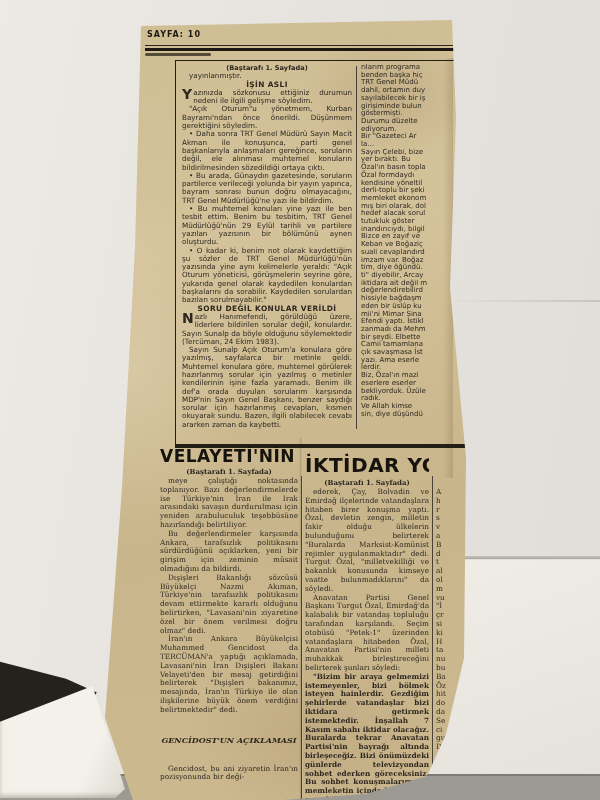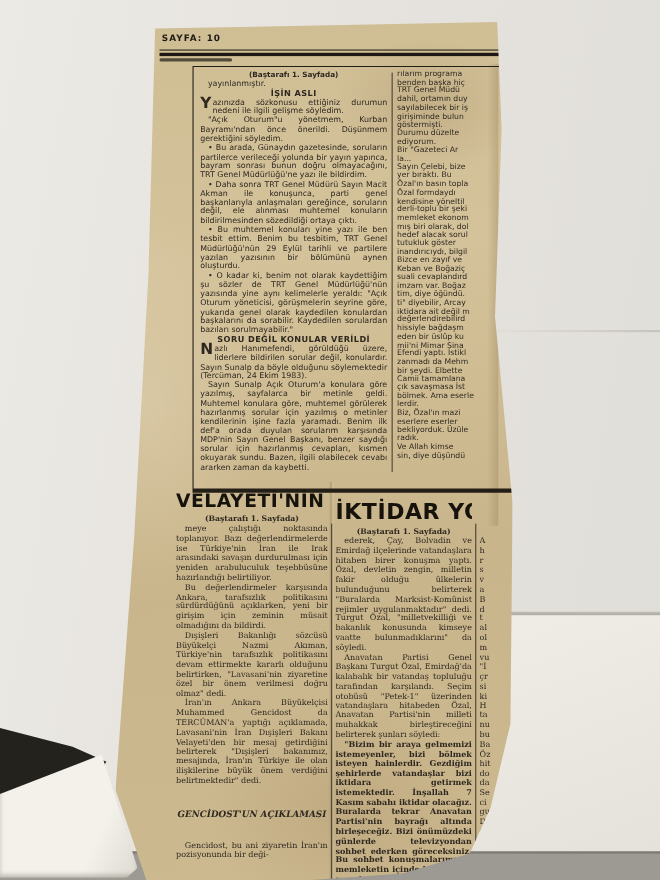--- a/index.html
+++ b/index.html
@@ -83,22 +83,22 @@
     <div class="smear"></div>
 
     <div class="abox">
       <div class="cols">
         <div class="col-l">
             <p class="cont">(Baştarafı 1. Sayfada)</p>
             <p class="pl">yayınlanmıştır.</p>
             <p class="hc">İŞİN ASLI</p>
             <p class="dc">Yazınızda sözkonusu ettiğiniz durumun nedeni ile ilgili gelişme söyledim.</p>
             <p class="pl">"Açık Oturum"u yönetmem, Kurban Bayramı'ndan önce önerildi. Düşünmem gerektiğini söyledim.</p>
+            <p class="pl">• Daha sonra TRT Genel Müdürü Sayın Macit Akman ile konuşunca, parti genel başkanlarıyla anlaşmaları gereğince, soruların değil, ele alınması muhtemel konuların bildirilmesinden sözedildiği ortaya çıktı.</p>
             <p class="pl">• Bu arada, Günaydın gazetesinde, soruların partilerce verileceği yolunda bir yayın yapınca, bayram sonrası bunun doğru olmayacağını, TRT Genel Müdürlüğü'ne yazı ile bildirdim.</p>
-            <p class="pl">• Daha sonra TRT Genel Müdürü Sayın Macit Akman ile konuşunca, parti genel başkanlarıyla anlaşmaları gereğince, soruların değil, ele alınması muhtemel konuların bildirilmesinden sözedildiği ortaya çıktı.</p>
             <p class="pl">• Bu muhtemel konuları yine yazı ile ben tesbit ettim. Benim bu tesbitim, TRT Genel Müdürlüğü'nün 29 Eylül tarihli ve partilere yazılan yazısının bir bölümünü aynen oluşturdu.</p>
             <p class="pl">• O kadar ki, benim not olarak kaydettiğim şu sözler de TRT Genel Müdürlüğü'nün yazısında yine aynı kelimelerle yeraldı: "Açık Oturum yöneticisi, görüşmelerin seyrine göre, yukarıda genel olarak kaydedilen konulardan başkalarını da sorabilir. Kaydedilen sorulardan bazıları sorulmayabilir."</p>
             <p class="hc">SORU DEĞİL KONULAR VERİLDİ</p>
             <p class="dc">Nazlı Hanımefendi, görüldüğü üzere, liderlere bildirilen sorular değil, konulardır. Sayın Sunalp da böyle olduğunu söylemektedir (Tercüman, 24 Ekim 1983).</p>
             <p class="pl">Sayın Sunalp Açık Oturum'a konulara göre yazılmış, sayfalarca bir metinle geldi. Muhtemel konulara göre, muhtemel görülerek hazırlanmış sorular için yazılmış o metinler kendilerinin işine fazla yaramadı. Benim ilk def'a orada duyulan sorularım karşısında MDP'nin Sayın Genel Başkanı, benzer saydığı sorular için hazırlanmış cevapları, kısmen okuyarak sundu. Bazen, ilgili olabilecek cevabı ararken zaman da kaybetti.</p>
           </div>
         <div class="vdiv"></div>
         <div class="col-r">
             <div>rılarım programa</div>
             <div>benden başka hiç</div>
@@ -131,21 +131,21 @@
             <div>iktidara ait değil m</div>
             <div>değerlendirebilird</div>
             <div>hissiyle bağdaşm</div>
             <div>eden bir üslûp ku</div>
             <div>mii'ni Mimar Sina</div>
             <div>Efendi yaptı. İstikl</div>
             <div>zanmadı da Mehm</div>
             <div>bir şeydi. Elbette</div>
             <div>Camii tamamlana</div>
             <div>çık savaşmasa İst</div>
-            <div>bölmek. Ama eserle</div>
+            <div>yazı. Ama eserle</div>
             <div>lerdir.</div>
             <div>Biz, Özal'ın mazi</div>
             <div>eserlere eserler</div>
             <div>bekliyorduk. Üzüle</div>
             <div>radık.</div>
             <div>Ve Allah kimse</div>
             <div>sin, diye düşündü</div>
           </div>
       </div>
     </div>

